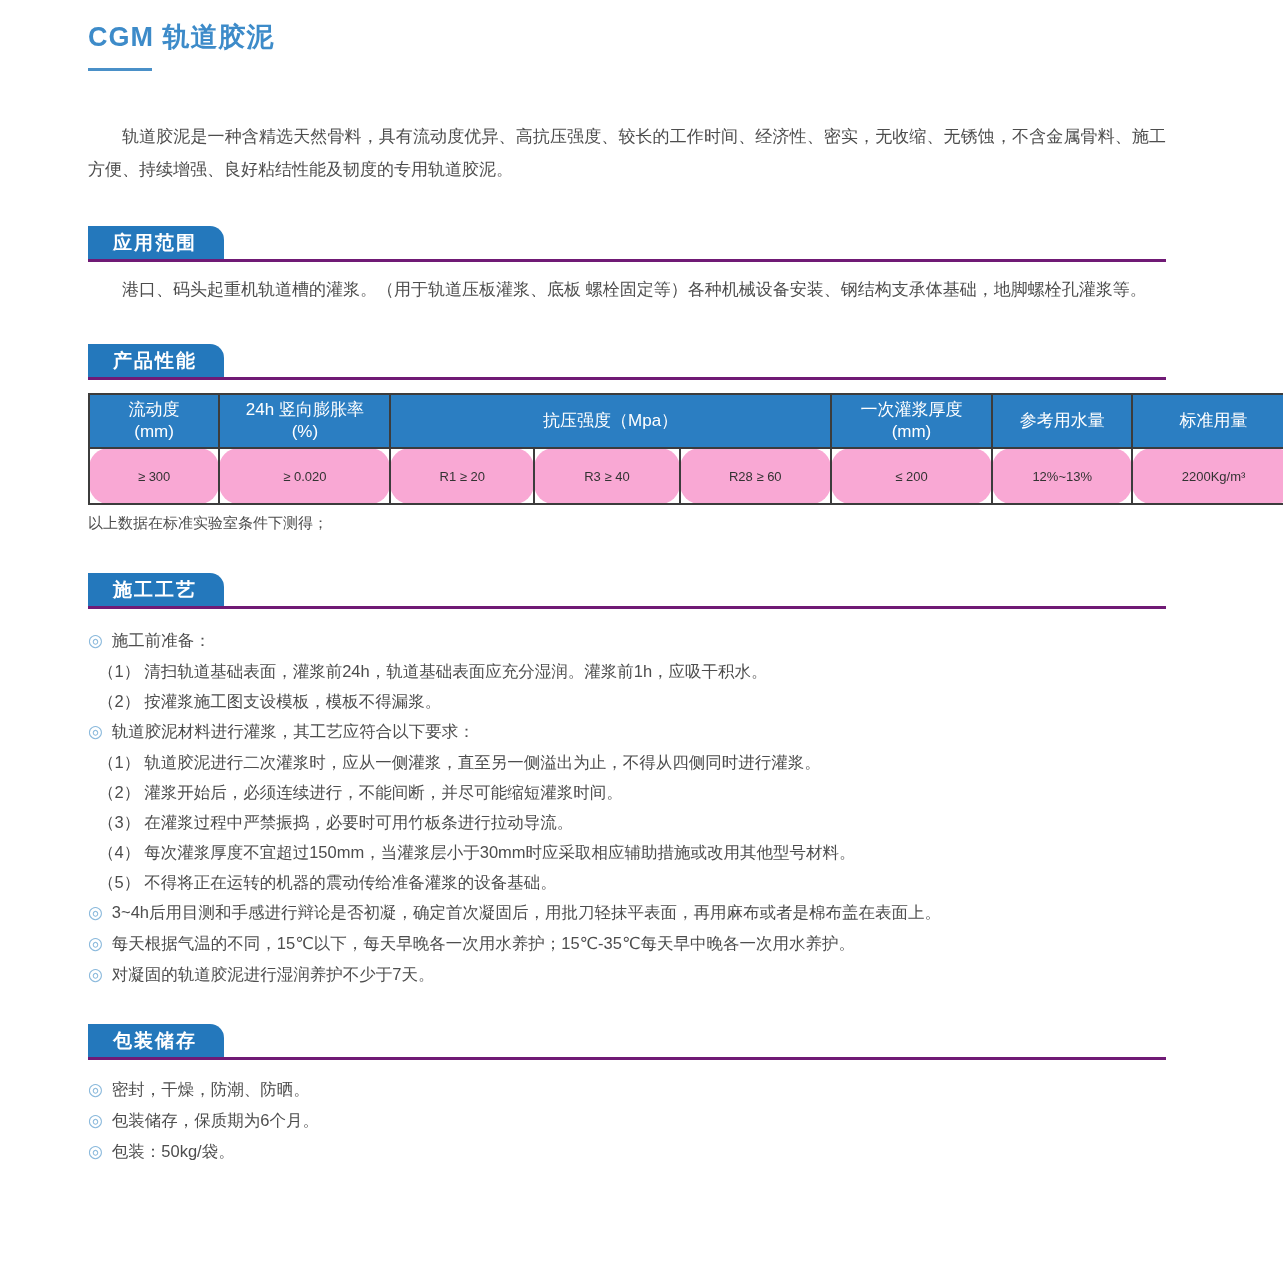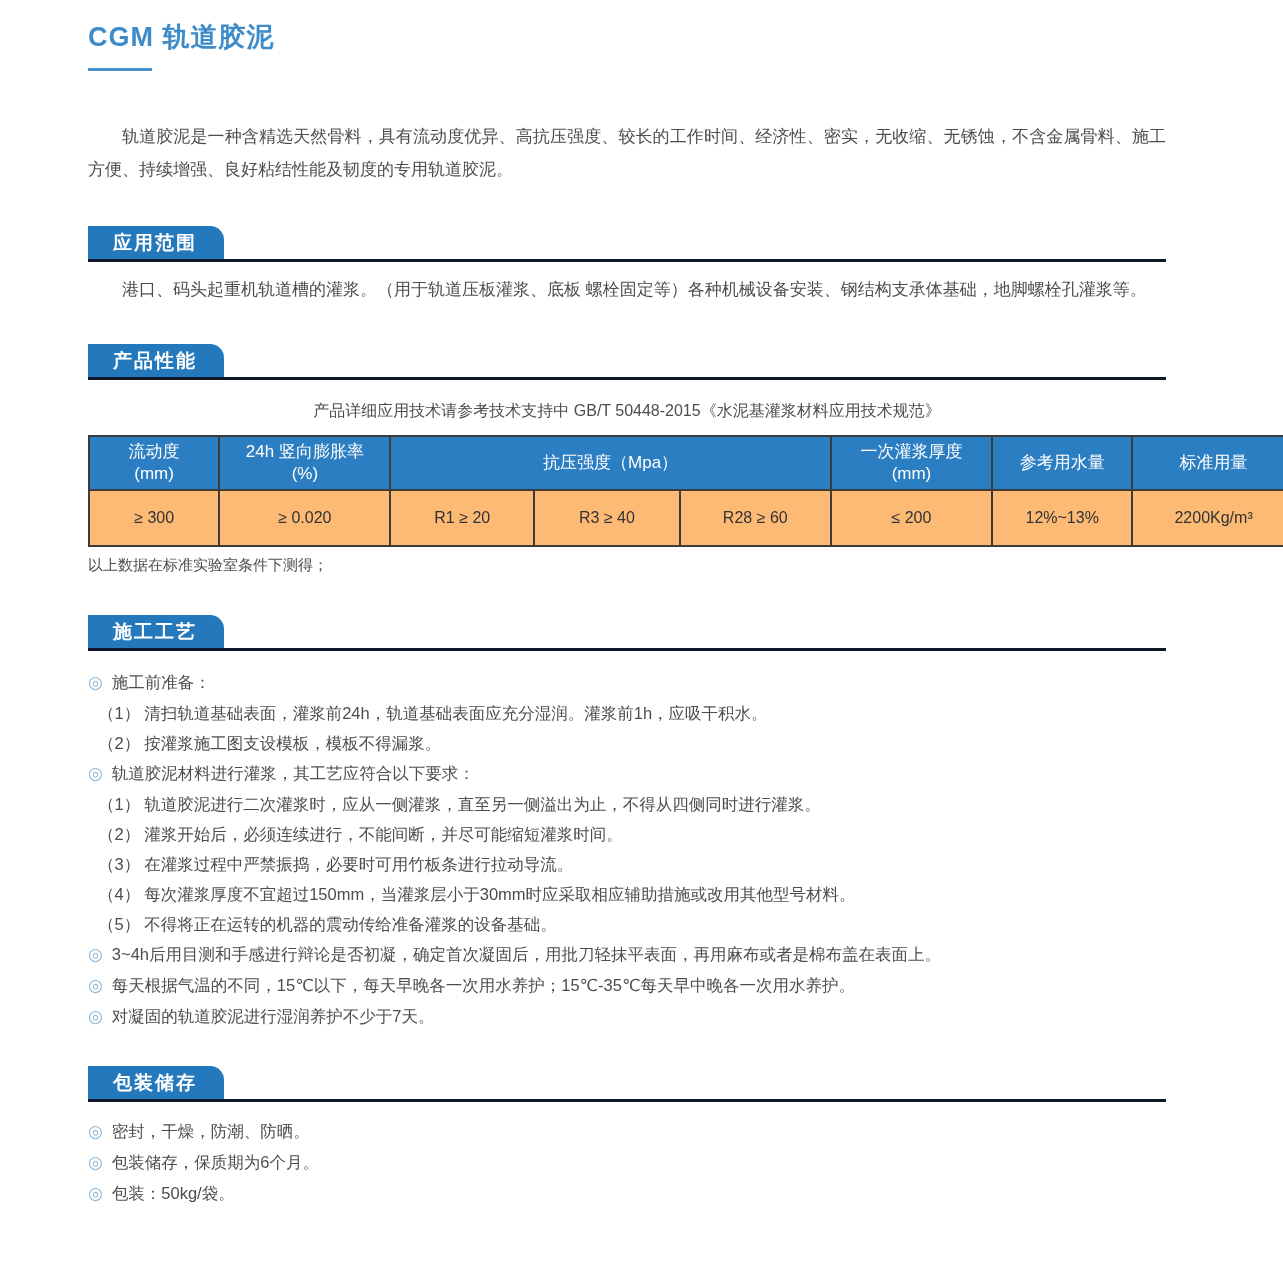--- a/index.html
+++ b/index.html
@@ -22,21 +22,21 @@
   }
 
   
   .intro {
     margin:49px 0 0 0; font-size:17px; line-height:33px;
     color:#4d4d4d; text-indent:2em; text-align:justify;
   }
 
   
   .section-head {
-    border-bottom:3px solid #0f172a;
+    border-bottom:3px solid #701a75;
     line-height:0;
   }
   .badge {
     display:inline-block;
     background:#2478bc; color:#ffffff;
     font-size:19px; font-weight:bold; line-height:23px;
     padding:5px 27px 5px 25px;
     border-radius:0 14px 0 0;
     letter-spacing:2px;
   }
@@ -61,22 +61,22 @@
   }
   table.perf th, table.perf td {
     border:2px solid #3c3c3c; text-align:center; vertical-align:middle;
   }
   table.perf th {
     background:#2b7ec2; color:#ffffff; font-weight:normal;
     font-size:17px; line-height:22px; height:50px;
     white-space:pre-line;
   }
   table.perf td {
-    background:#fdba74; color:#333333;
-    font-size:16px; height:52px;
+    background:#f9a8d4; color:#333333;
+    font-size:13px; height:52px;border-radius:20px;
   }
   .note-line { margin:9px 0 0 0; font-size:15px; color:#4d4d4d; }
 
   
   ul.proc { list-style:none; margin:16px 0 0 0; padding:0; }
   ul.proc li { line-height:30px; font-size:16.5px; color:#4d4d4d; white-space:nowrap; }
   ul.proc li .marker { display:inline-block; }
   li.bullet .marker { color:#8ab9dc; font-size:17px; margin-right:9px; }
   li.num { padding-left:10px; }
   li.num .marker { color:#4d4d4d; margin-right:4px; }
@@ -93,21 +93,20 @@
   <p class="intro">轨道胶泥是一种含精选天然骨料，具有流动度优异、高抗压强度、较长的工作时间、经济性、密实，无收缩、无锈蚀，不含金属骨料、施工方便、持续增强、良好粘结性能及韧度的专用轨道胶泥。</p>
 
   <div class="section-head mt-app">
     <span class="badge">应用范围</span>
   </div>
   <p class="body-text">港口、码头起重机轨道槽的灌浆。（用于轨道压板灌浆、底板 螺栓固定等）各种机械设备安装、钢结构支承体基础，地脚螺栓孔灌浆等。</p>
 
   <div class="section-head mt-perf">
     <span class="badge">产品性能</span>
   </div>
-  <p class="ref-line">产品详细应用技术请参考技术支持中 GB/T 50448-2015《水泥基灌浆材料应用技术规范》</p>
 
   <table class="perf">
     <colgroup>
       <col style="width:10.8%">
         <col style="width:14.2%">
         <col style="width:11.9%">
         <col style="width:12.1%">
       <col style="width:12.5%">
         <col style="width:13.4%">
         <col style="width:11.6%">

